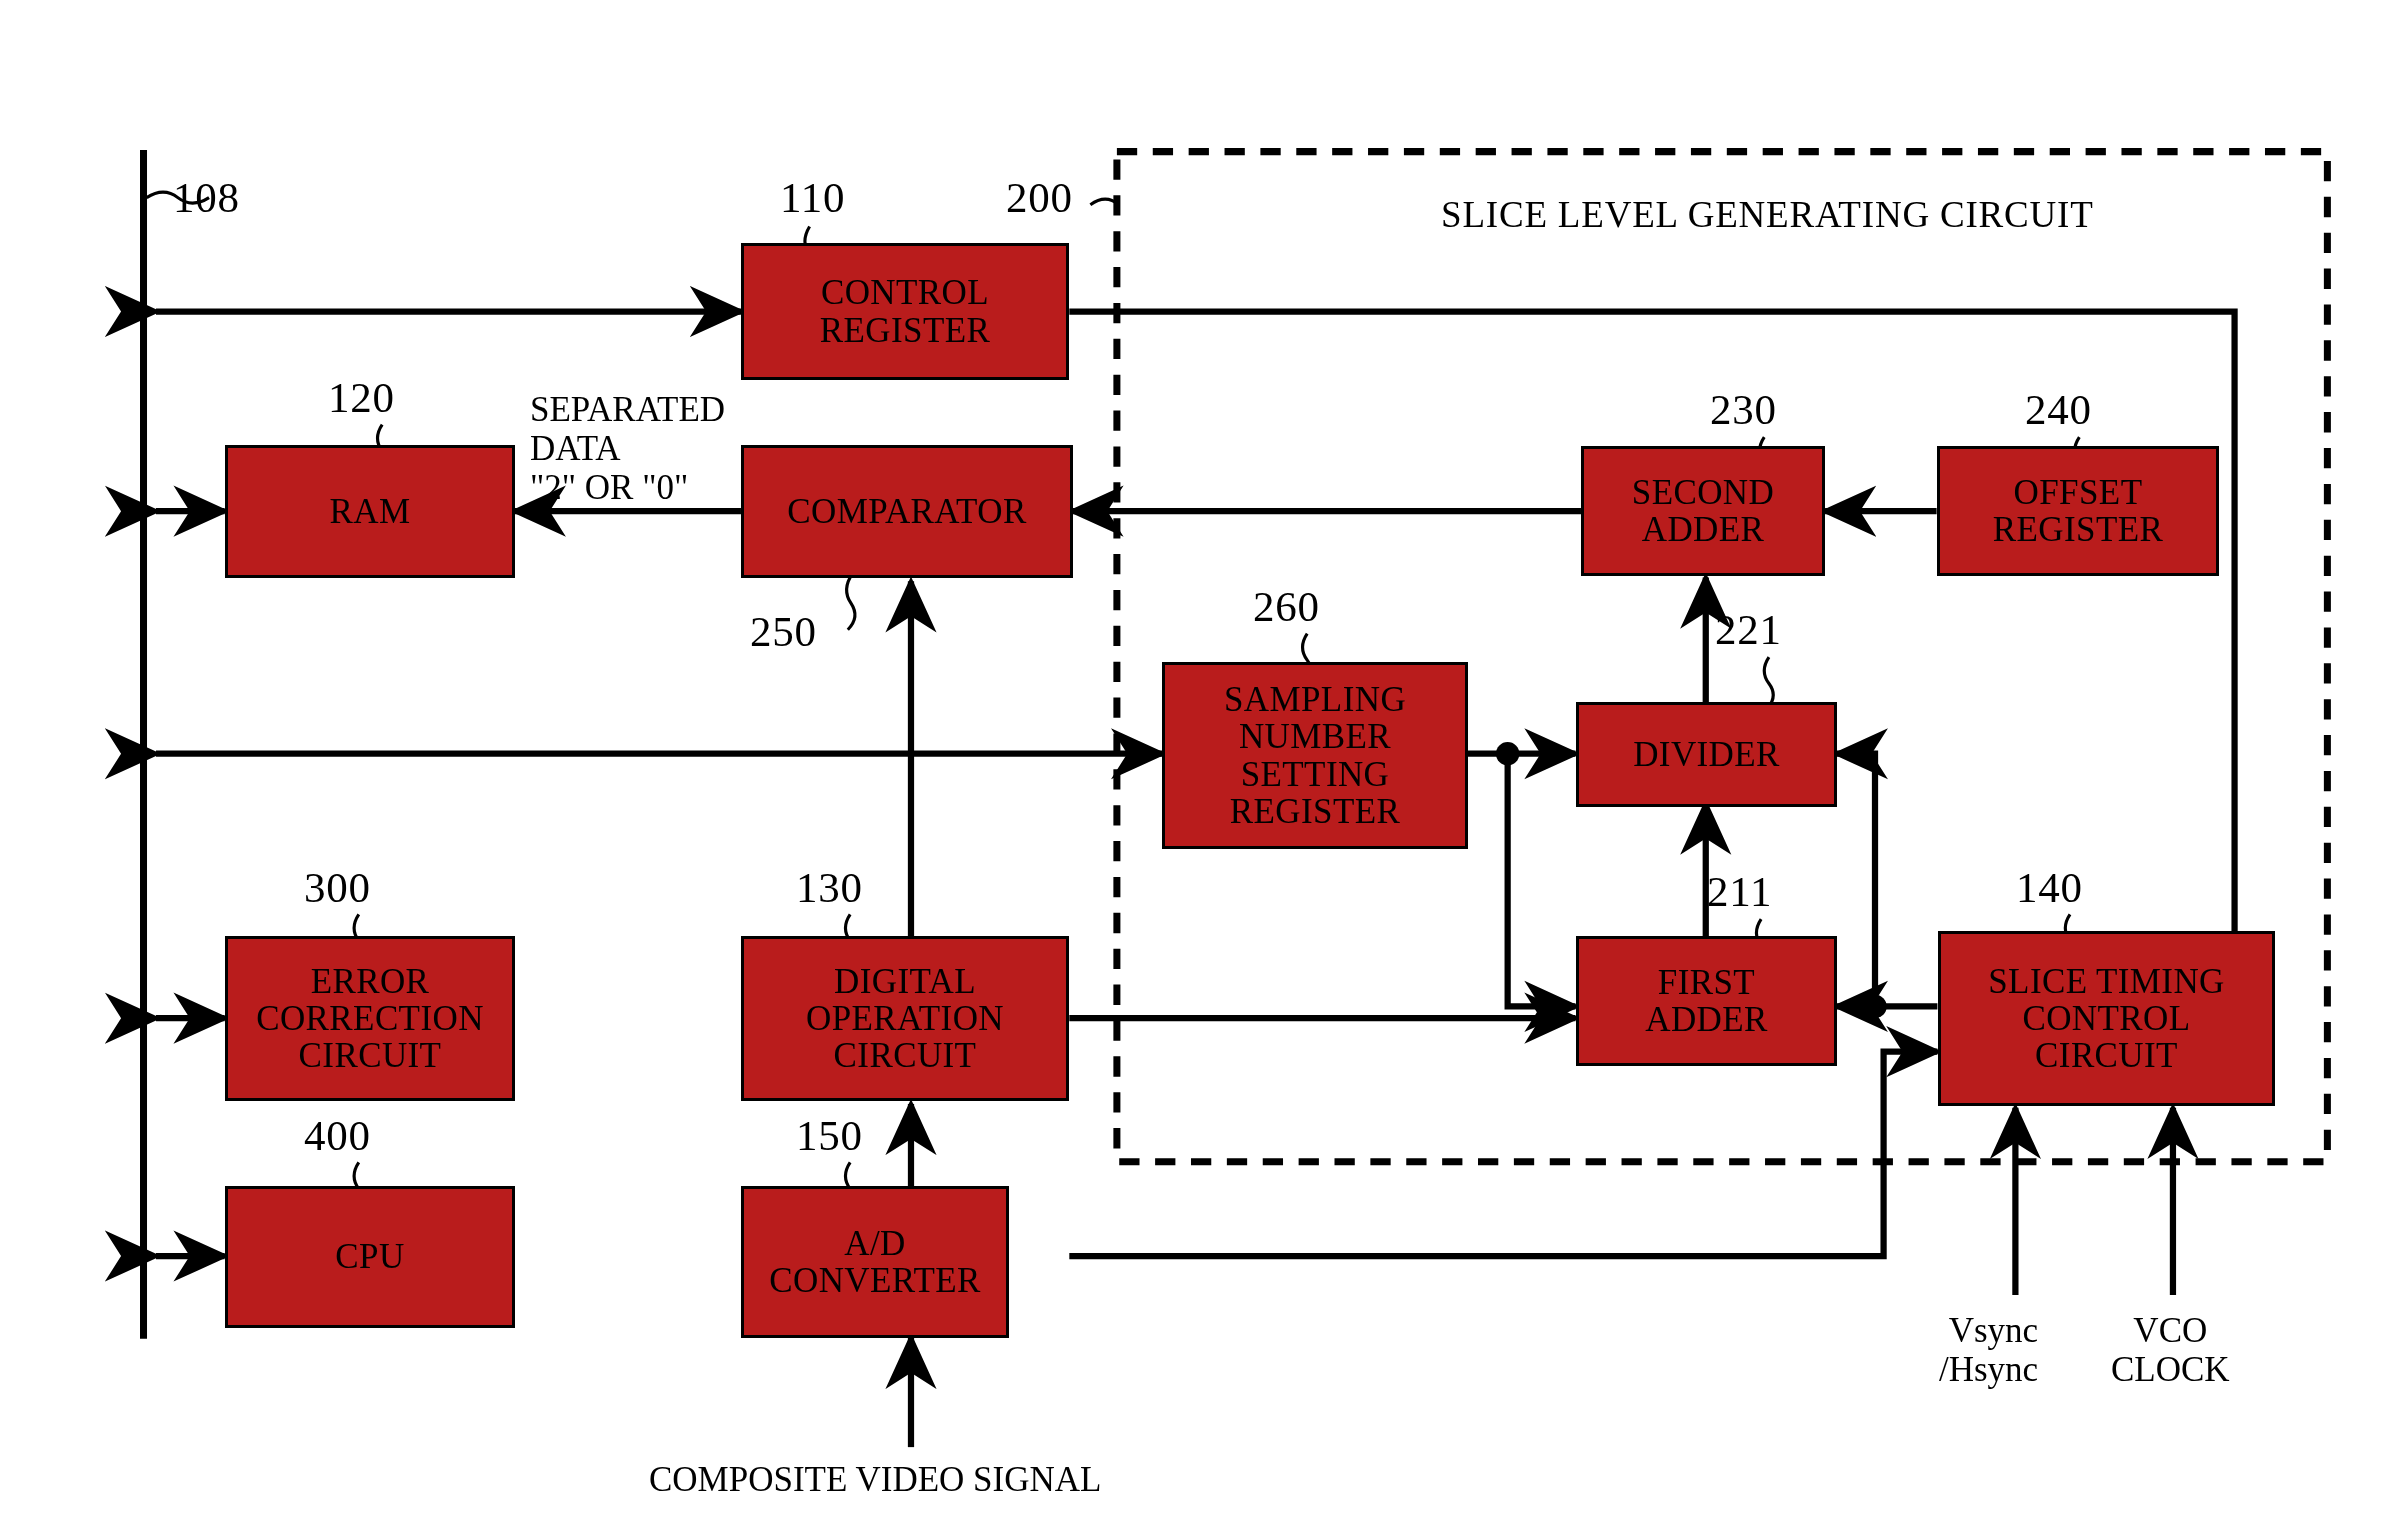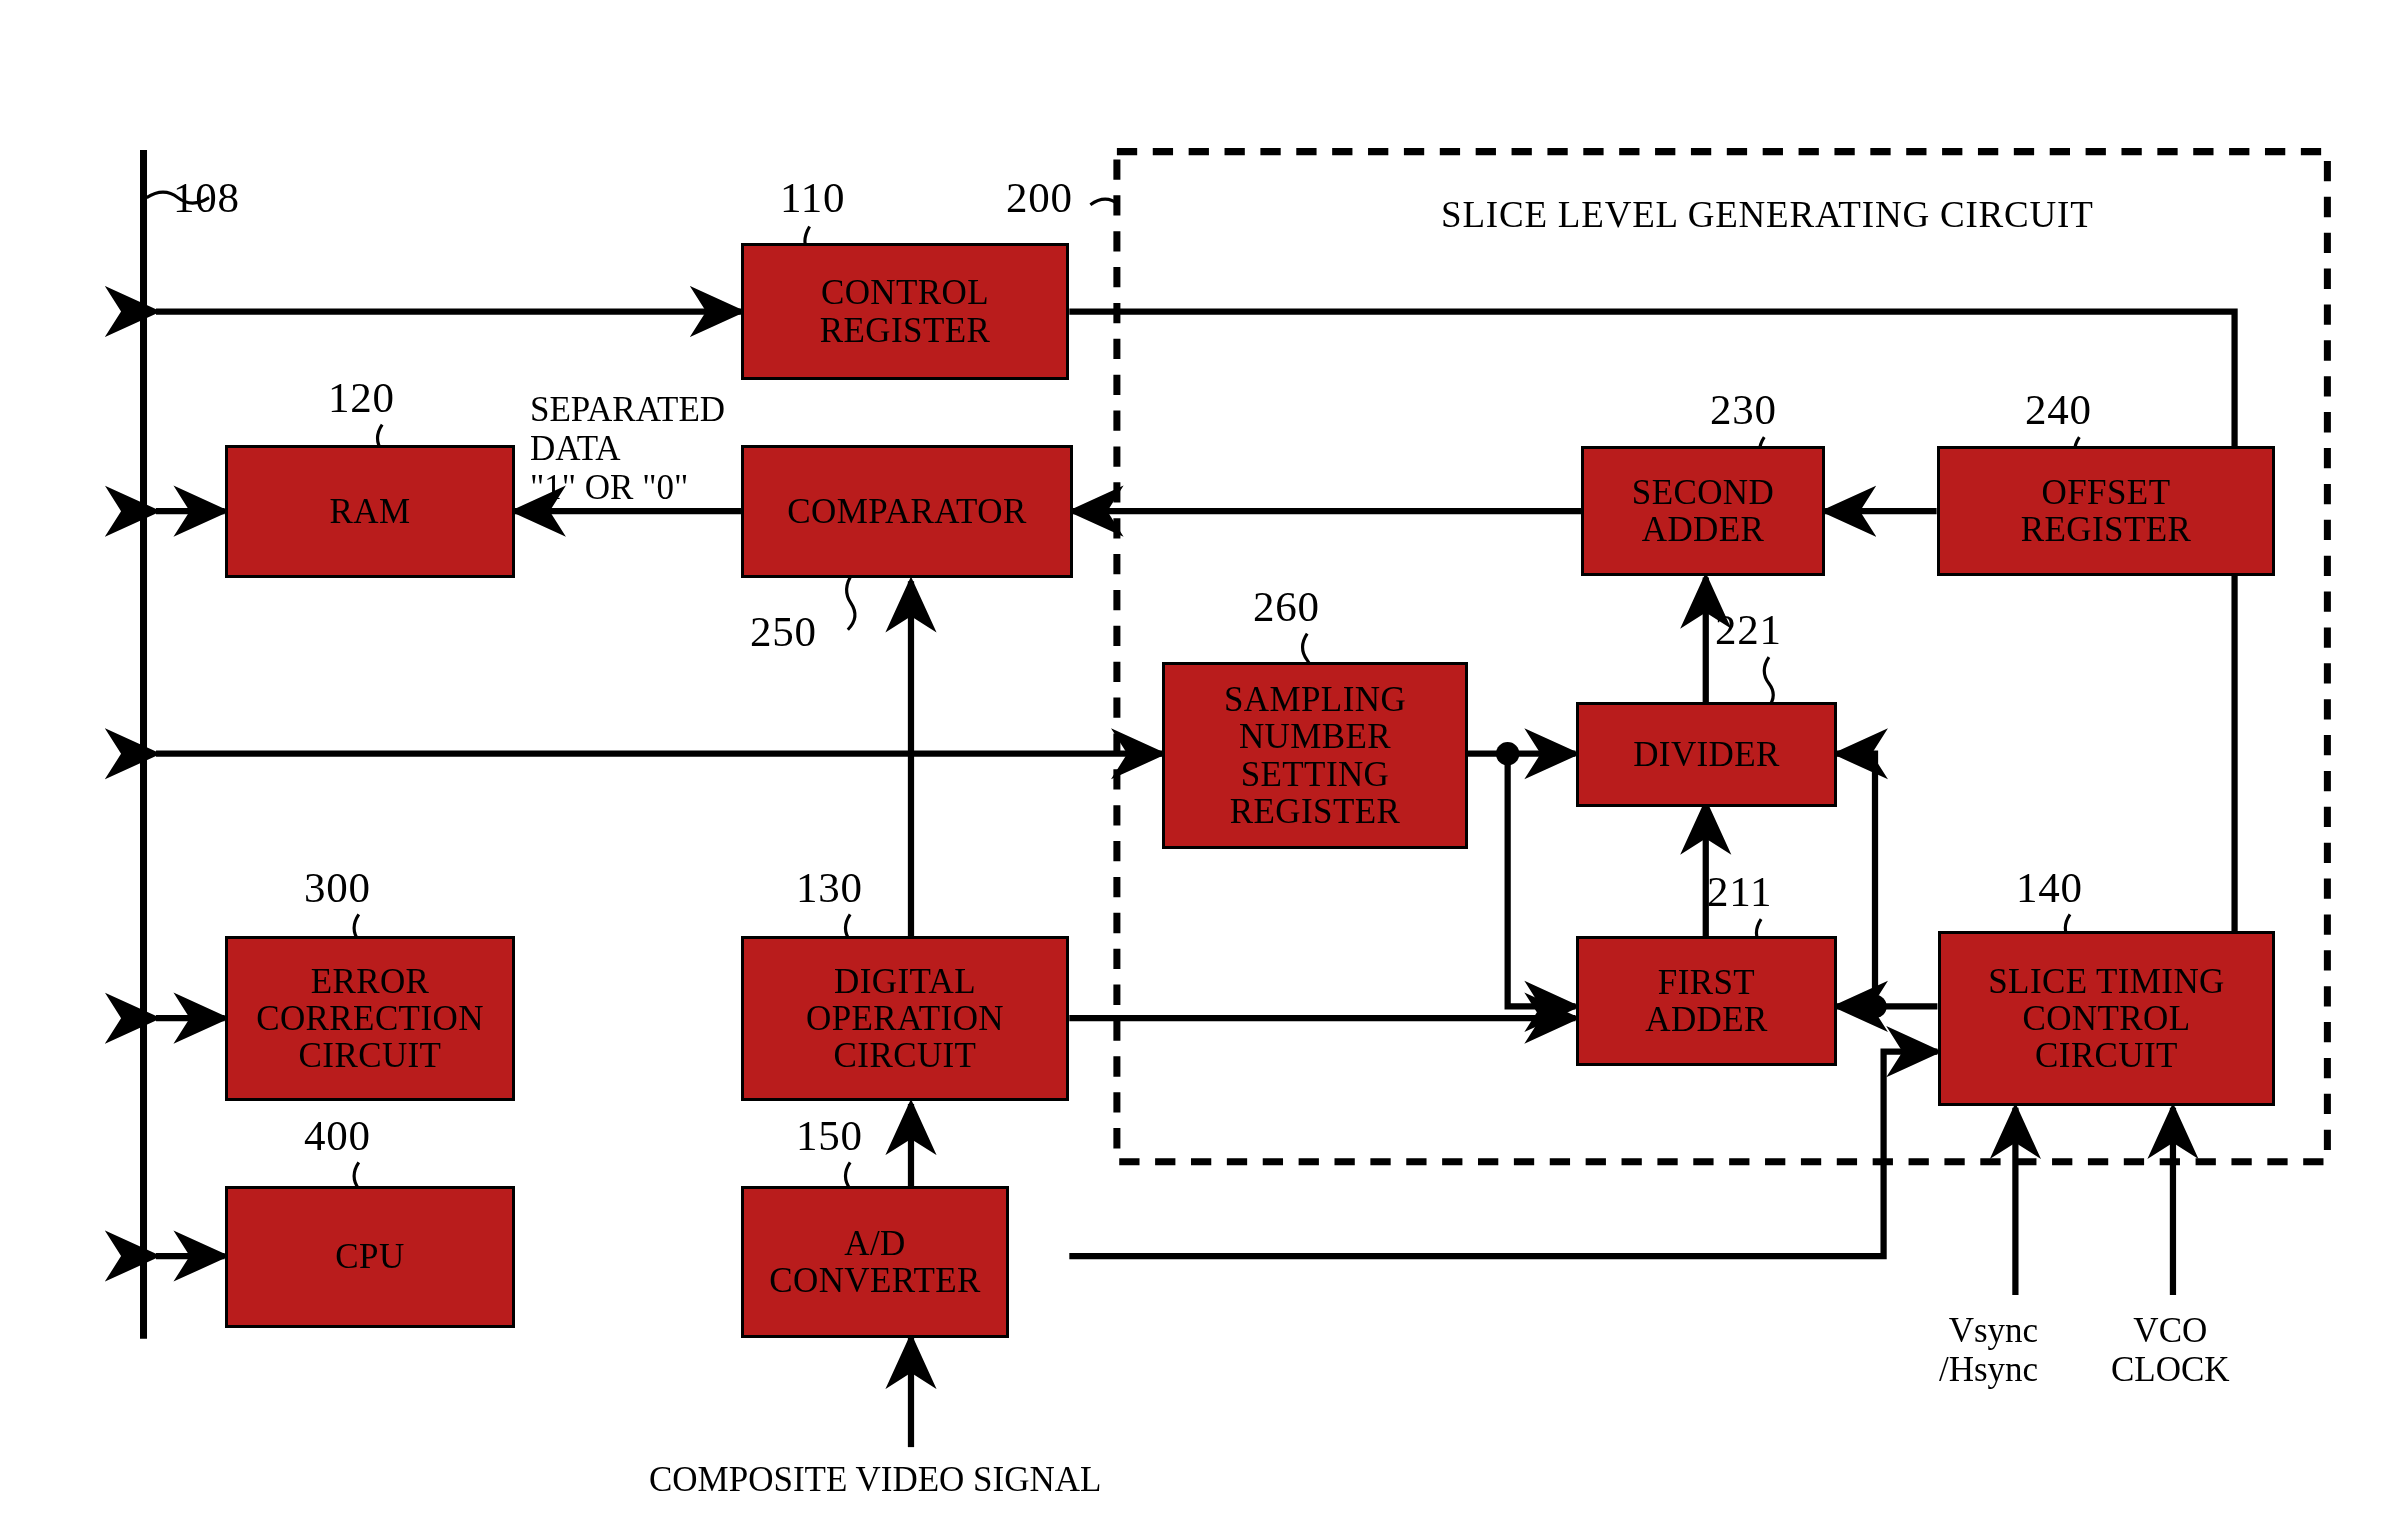--- a/index.html
+++ b/index.html
@@ -107,21 +107,21 @@
 
   <div class="box" style="left:741px;top:445px;width:332px;height:133px;">
     <span>COMPARATOR</span>
   </div>
 
   <div class="box" style="left:1581px;top:446px;width:244px;height:130px;">
     <span>SECOND
 ADDER</span>
   </div>
 
-  <div class="box" style="left:1937px;top:446px;width:338px;height:130px;">
+  <div class="box" style="left:1937px;top:446px;width:282px;height:130px;">
     <span>OFFSET
 REGISTER</span>
   </div>
 
   <div class="box" style="left:1162px;top:662px;width:306px;height:187px;">
     <span>SAMPLING
 NUMBER
 SETTING
 REGISTER</span>
   </div>
@@ -175,21 +175,21 @@
   <div class="reflbl" style="left:796px;top:863px;">130</div>
   <div class="reflbl" style="left:1707px;top:867px;">211</div>
   <div class="reflbl" style="left:2016px;top:863px;">140</div>
   <div class="reflbl" style="left:304px;top:1111px;">400</div>
   <div class="reflbl" style="left:796px;top:1111px;">150</div>
 
   <div class="sectiontitle" style="left:1401px;top:193px;margin-left:40px;">SLICE LEVEL GENERATING CIRCUIT</div>
 
   <div class="freetext" style="left:530px;top:390px;">SEPARATED
 DATA
-"1" OR "0"</div>
+"2" OR "0"</div>
 
   <div class="freetext" style="left:649px;top:1460px;">COMPOSITE VIDEO SIGNAL</div>
 
   <div class="freetext" style="left:1939px;top:1311px;text-align:right;">Vsync
 /Hsync</div>
 
   <div class="freetext" style="left:2111px;top:1311px;text-align:center;">VCO
 CLOCK</div>
 
 </div>

